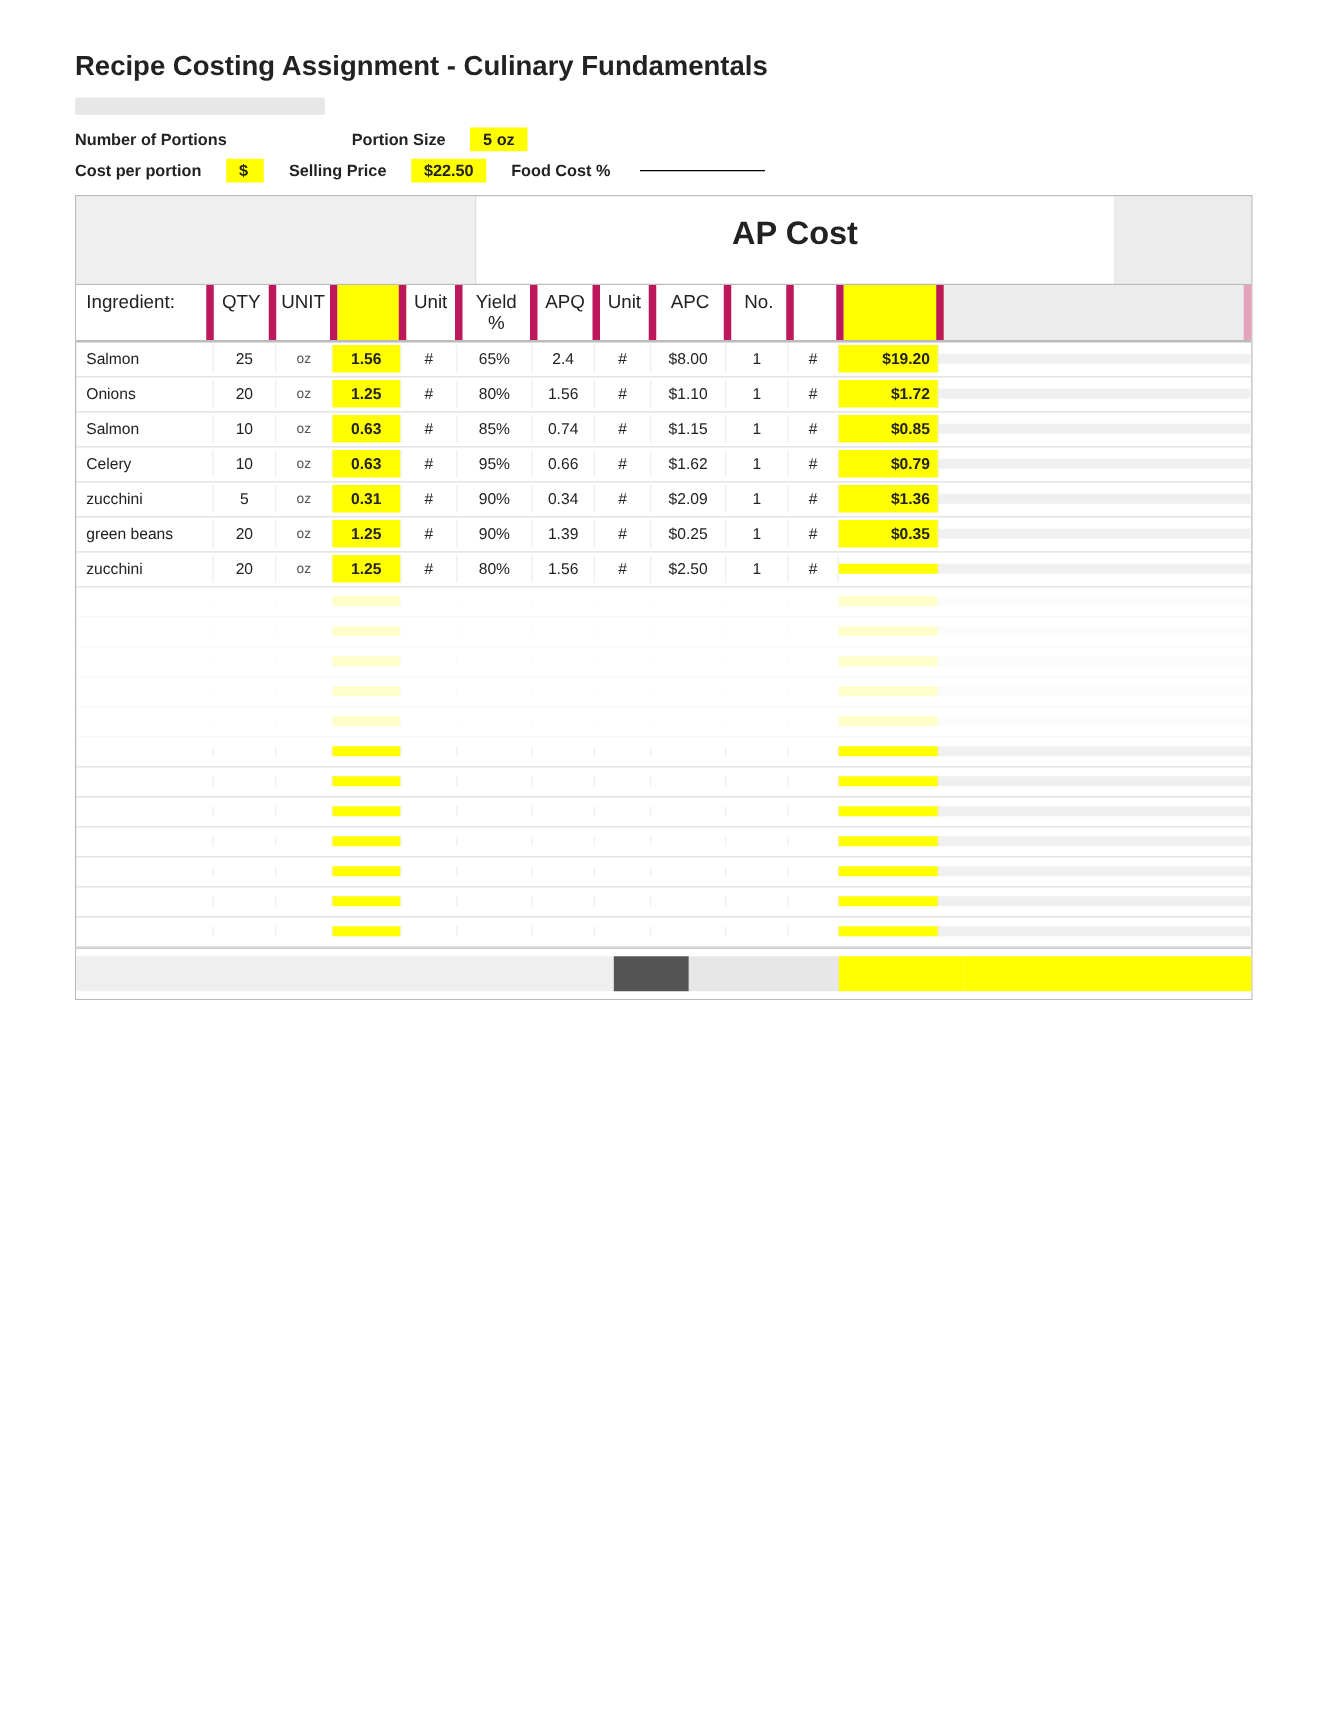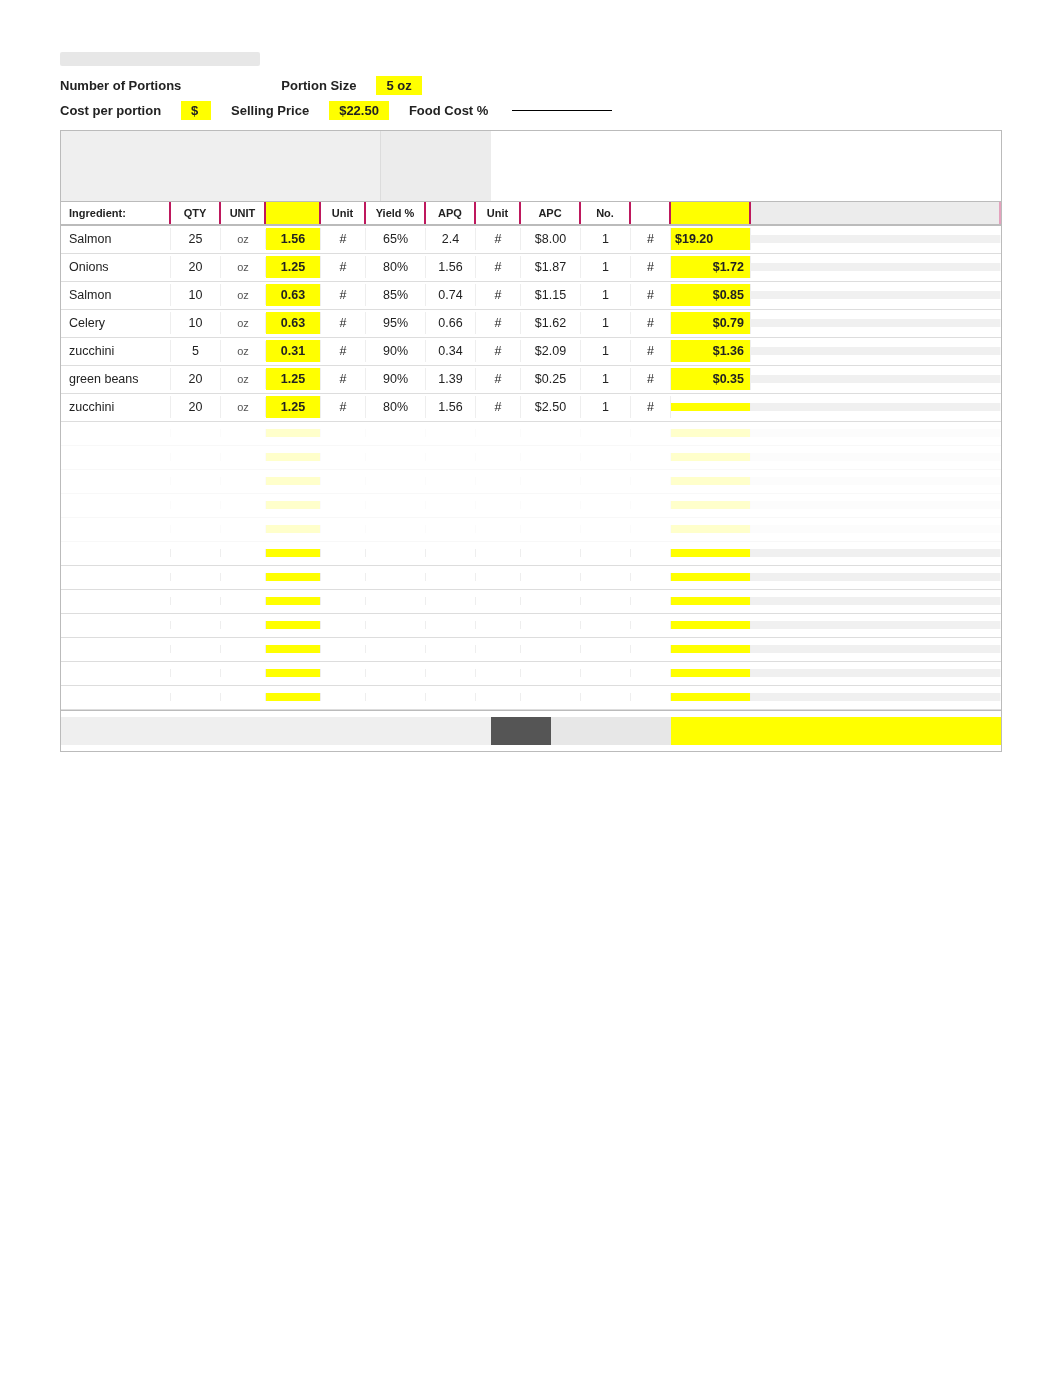--- a/index.html
+++ b/index.html
@@ -113,24 +113,24 @@
 
     
     .col-header-row {
       display: flex;
       border-bottom: 2px solid #bbb;
       background: #fff;
     }
 
     .col-header-row .col {
       padding: 5px 4px;
-      font-weight: bold;
-      font-size: 11px;
+      font-weight: normal;
+      font-size: 15px;
       text-align: center;
-      border-right: 2px solid #be185d;
+      border-right: 6px solid #be185d;
     }
 
     .col-ingredient { flex: 0 0 110px; text-align: left !important; padding-left: 8px !important; }
     .col-qty        { flex: 0 0 50px; }
     .col-unit1      { flex: 0 0 45px; }
     .col-conv       { flex: 0 0 55px; background: #ffff00; }
     .col-unit2      { flex: 0 0 45px; }
     .col-yield      { flex: 0 0 60px; }
     .col-apq        { flex: 0 0 50px; }
     .col-unit3      { flex: 0 0 45px; }
@@ -225,20 +225,21 @@
       background: #bbb;
       opacity: 0.35;
       border-radius: 2px;
       vertical-align: middle;
     }
   </style>
 </head>
 <body>
 
 <div class="header-row">
+  <div class="title">Recipe Costing Assignment - Culinary Fundamentals</div>
 </div>
 
 <div style="margin-bottom:6px;">
   <span class="recipe-label-blurred"></span>
 </div>
 
 <div class="meta-row">
   <span class="meta-label">Number of Portions</span>
   <span style="display:inline-block;width:60px;"></span>
   <span class="meta-label">Portion Size</span>
@@ -253,20 +254,23 @@
   <span class="meta-label">Selling Price</span>
   <span class="meta-value-yellow">$22.50</span>
   <span class="meta-label">Food Cost %</span>
   <span class="meta-value-line"></span>
 </div>
 
 <div class="main-table-wrapper">
 
   <div class="table-header-row">
     <div class="section-middle" style="flex:0 0 320px;height:70px;"></div>
+    <div class="section-ap-cost">
+      <div class="section-title">AP Cost</div>
+    </div>
     <div class="section-right-blurred" style="height:70px;"></div>
   </div>
 
   <div class="col-header-row">
     <div class="col col-ingredient">Ingredient:</div>
     <div class="col col-qty">QTY</div>
     <div class="col col-unit1">UNIT</div>
     <div class="col col-conv" style="background:#ffff00;"></div>
     <div class="col col-unit2">Unit</div>
     <div class="col col-yield">Yield %</div>
@@ -285,33 +289,33 @@
         <div class="col col-qty">25</div>
         <div class="col col-unit1" style="font-size: 11px; color: rgb(85, 85, 85);">oz</div>
         <div class="col col-conv col-conv-val" style="background: rgb(255, 255, 0); font-weight: bold;">1.56</div>
         <div class="col col-unit2">#</div>
         <div class="col col-yield">65%</div>
         <div class="col col-apq">2.4</div>
         <div class="col col-unit3">#</div>
         <div class="col col-apc">$8.00</div>
         <div class="col col-no">1</div>
         <div class="col col-unit4">#</div>
-        <div class="col col-total col-total-val" style="background: rgb(255, 255, 0); font-weight: bold; text-align: left; padding-right: 6px; min-width: 80px; flex: 0 0 80px;">$19.20</div>
+        <div class="col col-total col-total-val" style="background: rgb(255, 255, 0); font-weight: bold; text-align: right; padding-right: 6px; min-width: 80px; flex: 0 0 80px;">$19.20</div>
         <div class="col col-extra col-extra-val" style="flex: 1 1 0%; background: rgb(208, 208, 208); opacity: 0.3;"></div>
       </div>
       <div class="data-row">
         <div class="col col-ingredient" style="text-align: left; padding-left: 8px;">Onions</div>
         <div class="col col-qty">20</div>
         <div class="col col-unit1" style="font-size: 11px; color: rgb(85, 85, 85);">oz</div>
         <div class="col col-conv col-conv-val" style="background: rgb(255, 255, 0); font-weight: bold;">1.25</div>
         <div class="col col-unit2">#</div>
         <div class="col col-yield">80%</div>
         <div class="col col-apq">1.56</div>
         <div class="col col-unit3">#</div>
-        <div class="col col-apc">$1.87</div>
+        <div class="col col-apc">$1.10</div>
         <div class="col col-no">1</div>
         <div class="col col-unit4">#</div>
         <div class="col col-total col-total-val" style="background: rgb(255, 255, 0); font-weight: bold; text-align: right; padding-right: 6px; min-width: 80px; flex: 0 0 80px;">$1.72</div>
         <div class="col col-extra col-extra-val" style="flex: 1 1 0%; background: rgb(208, 208, 208); opacity: 0.3;"></div>
       </div>
       <div class="data-row">
         <div class="col col-ingredient" style="text-align: left; padding-left: 8px;">Salmon</div>
         <div class="col col-qty">10</div>
         <div class="col col-unit1" style="font-size: 11px; color: rgb(85, 85, 85);">oz</div>
         <div class="col col-conv col-conv-val" style="background: rgb(255, 255, 0); font-weight: bold;">0.63</div>

